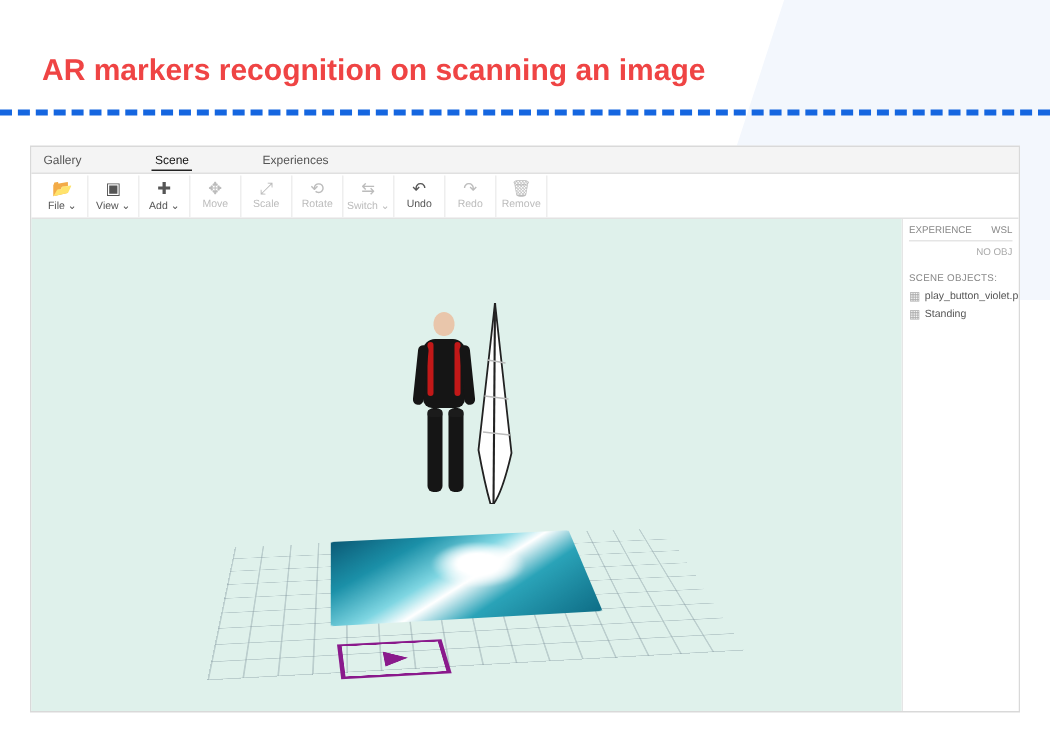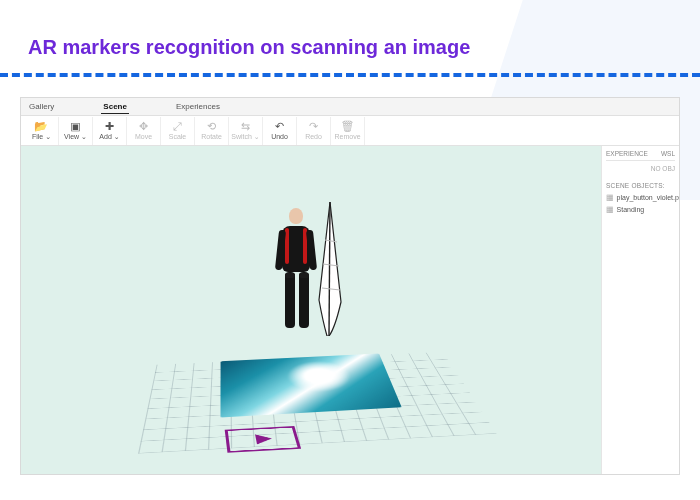--- a/index.html
+++ b/index.html
@@ -1,22 +1,22 @@
 <!DOCTYPE html>
 <html><head>
 <meta charset="utf-8">
 <style>
   * { box-sizing: border-box; margin: 0; padding: 0; }
   body { font-family: -apple-system, Arial, sans-serif; background: #fff; width: 700px; height: 500px; overflow: hidden; position: relative; }
-  .page-title { font-size: 20px; font-weight: 600; color: #6d28d9; padding: 36px 0 14px 28px; }
+  .page-title { font-size: 20px; font-weight: 600; color: #ef4444; padding: 36px 0 14px 28px; }
   .dashed-line { border: none; border-top: 4px dashed #1566e0; margin: 0 0 20px 0; }
   .editor-frame { width: 660px; height: 378px; margin: 0 auto; border: 1px solid #d9d9d9; background: #fff; display: flex; flex-direction: column; position: relative; }
   .tabs-bar { height: 18px; background: #f4f4f4; display: flex; align-items: center; padding: 0 6px; font-size: 8px; color: #555; gap: 45px; border-bottom: 1px solid #e0e0e0; }
   .tab { padding: 2px 2px; cursor: pointer; }
-  .tab.active { border-bottom: 1.5px solid #222; color: #111; font-weight: 700; }
+  .tab.active { border-bottom: 1.5px solid #222; color: #111; font-weight: 400; }
   .toolbar { height: 30px; background: #fff; border-bottom: 1px solid #e2e2e2; display: flex; align-items: center; padding: 0 4px; gap: 0; }
   .tbtn { display: flex; flex-direction: column; align-items: center; justify-content: center; width: 34px; height: 28px; font-size: 7px; color: #555; cursor: pointer; border-right: 1px solid #eee; }
   .tbtn.disabled { color: #bcbcbc; }
   .tbtn .ico { font-size: 11px; line-height: 11px; height: 11px; }
   .tbtn .lbl { margin-top: 1px; }
   .workspace { flex: 1; display: flex; }
   .viewport { flex: 1; background: #dff1eb; position: relative; overflow: hidden; }
   .side-panel { width: 78px; background: #fff; border-left: 1px solid #e5e5e5; font-size: 7px; color: #444; padding: 4px 4px; overflow: hidden; }
   .side-tabs { display: flex; justify-content: space-between; font-size: 6.5px; color: #888; border-bottom: 1px solid #e5e5e5; padding-bottom: 3px; margin-bottom: 4px; }
   .no-obj { text-align: right; color: #aaa; font-size: 6.5px; margin-bottom: 10px; }

